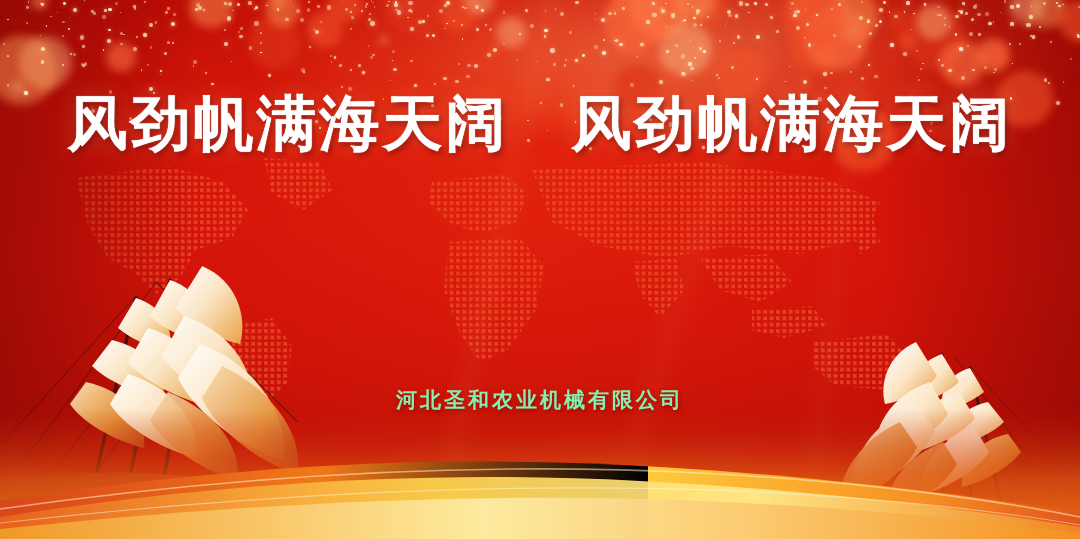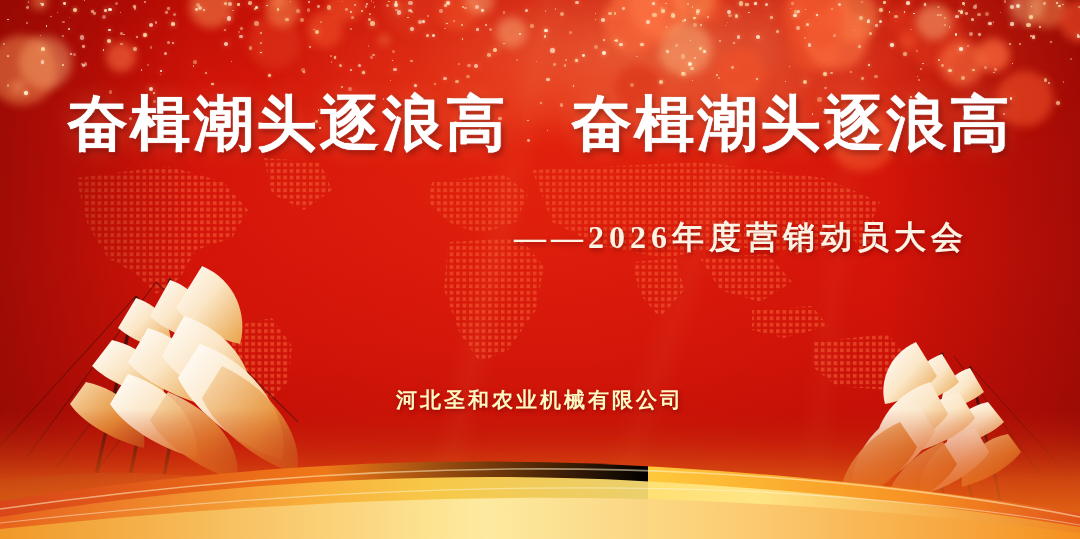--- a/index.html
+++ b/index.html
@@ -140,21 +140,21 @@
     white-space: pre;
     text-shadow: 1px 2px 5px rgba(90,4,0,0.55);
   }
   .org-block {
     position: absolute;
     left: 0; top: 386px;
     width: 1080px;
     text-align: center;
   }
   .org-name {
-    color: #fef9c3;
+    color: #86efac;
     font-size: 21px;
     font-weight: 700;
     letter-spacing: 3px;
     text-shadow: 1px 2px 4px rgba(90,4,0,0.5);
   }
   .org-date {
     margin-top: 11px;
     color: #ffffff;
     font-family: "Liberation Serif", "DejaVu Serif", serif;
     font-size: 22px;
@@ -824,21 +824,20 @@
       </defs>
       <rect x="0" y="0" width="1080" height="130" fill="url(#wfade)"></rect>
       <path d="M0 92 C220 58 430 44 660 58 C840 69 980 88 1080 104 L1080 130 L0 130 Z" fill="url(#w1)"></path>
       <path d="M0 108 C200 76 420 60 640 72 C830 82 980 102 1080 118 L1080 130 L0 130 Z" fill="url(#w2)" opacity="0.92"></path>
       <path d="M0 120 C230 96 470 82 700 92 C860 99 990 112 1080 124 L1080 130 L0 130 Z" fill="url(#w3)" opacity="0.85"></path>
       <path d="M0 100 C240 66 470 52 700 64 C870 73 1000 92 1080 108" fill="none" stroke="#fff3c4" stroke-width="1.6" opacity="0.55"></path>
       <path d="M0 114 C250 86 500 72 740 82 C890 89 1010 104 1080 116" fill="none" stroke="#fffbe6" stroke-width="1.2" opacity="0.45"></path>
     </svg>
   </div>
 
-  <div class="headline">奋楫潮头逐浪高　奋楫潮头逐浪高</div>
-
-  <div class="subtitle">——2026年度营销动员大会</div>
+  <div class="headline">风劲帆满海天阔　风劲帆满海天阔</div>
+
 
   <div class="org-block">
     <div class="org-name">河北圣和农业机械有限公司</div>
   </div>
 
 </div>
 
 </body></html>

